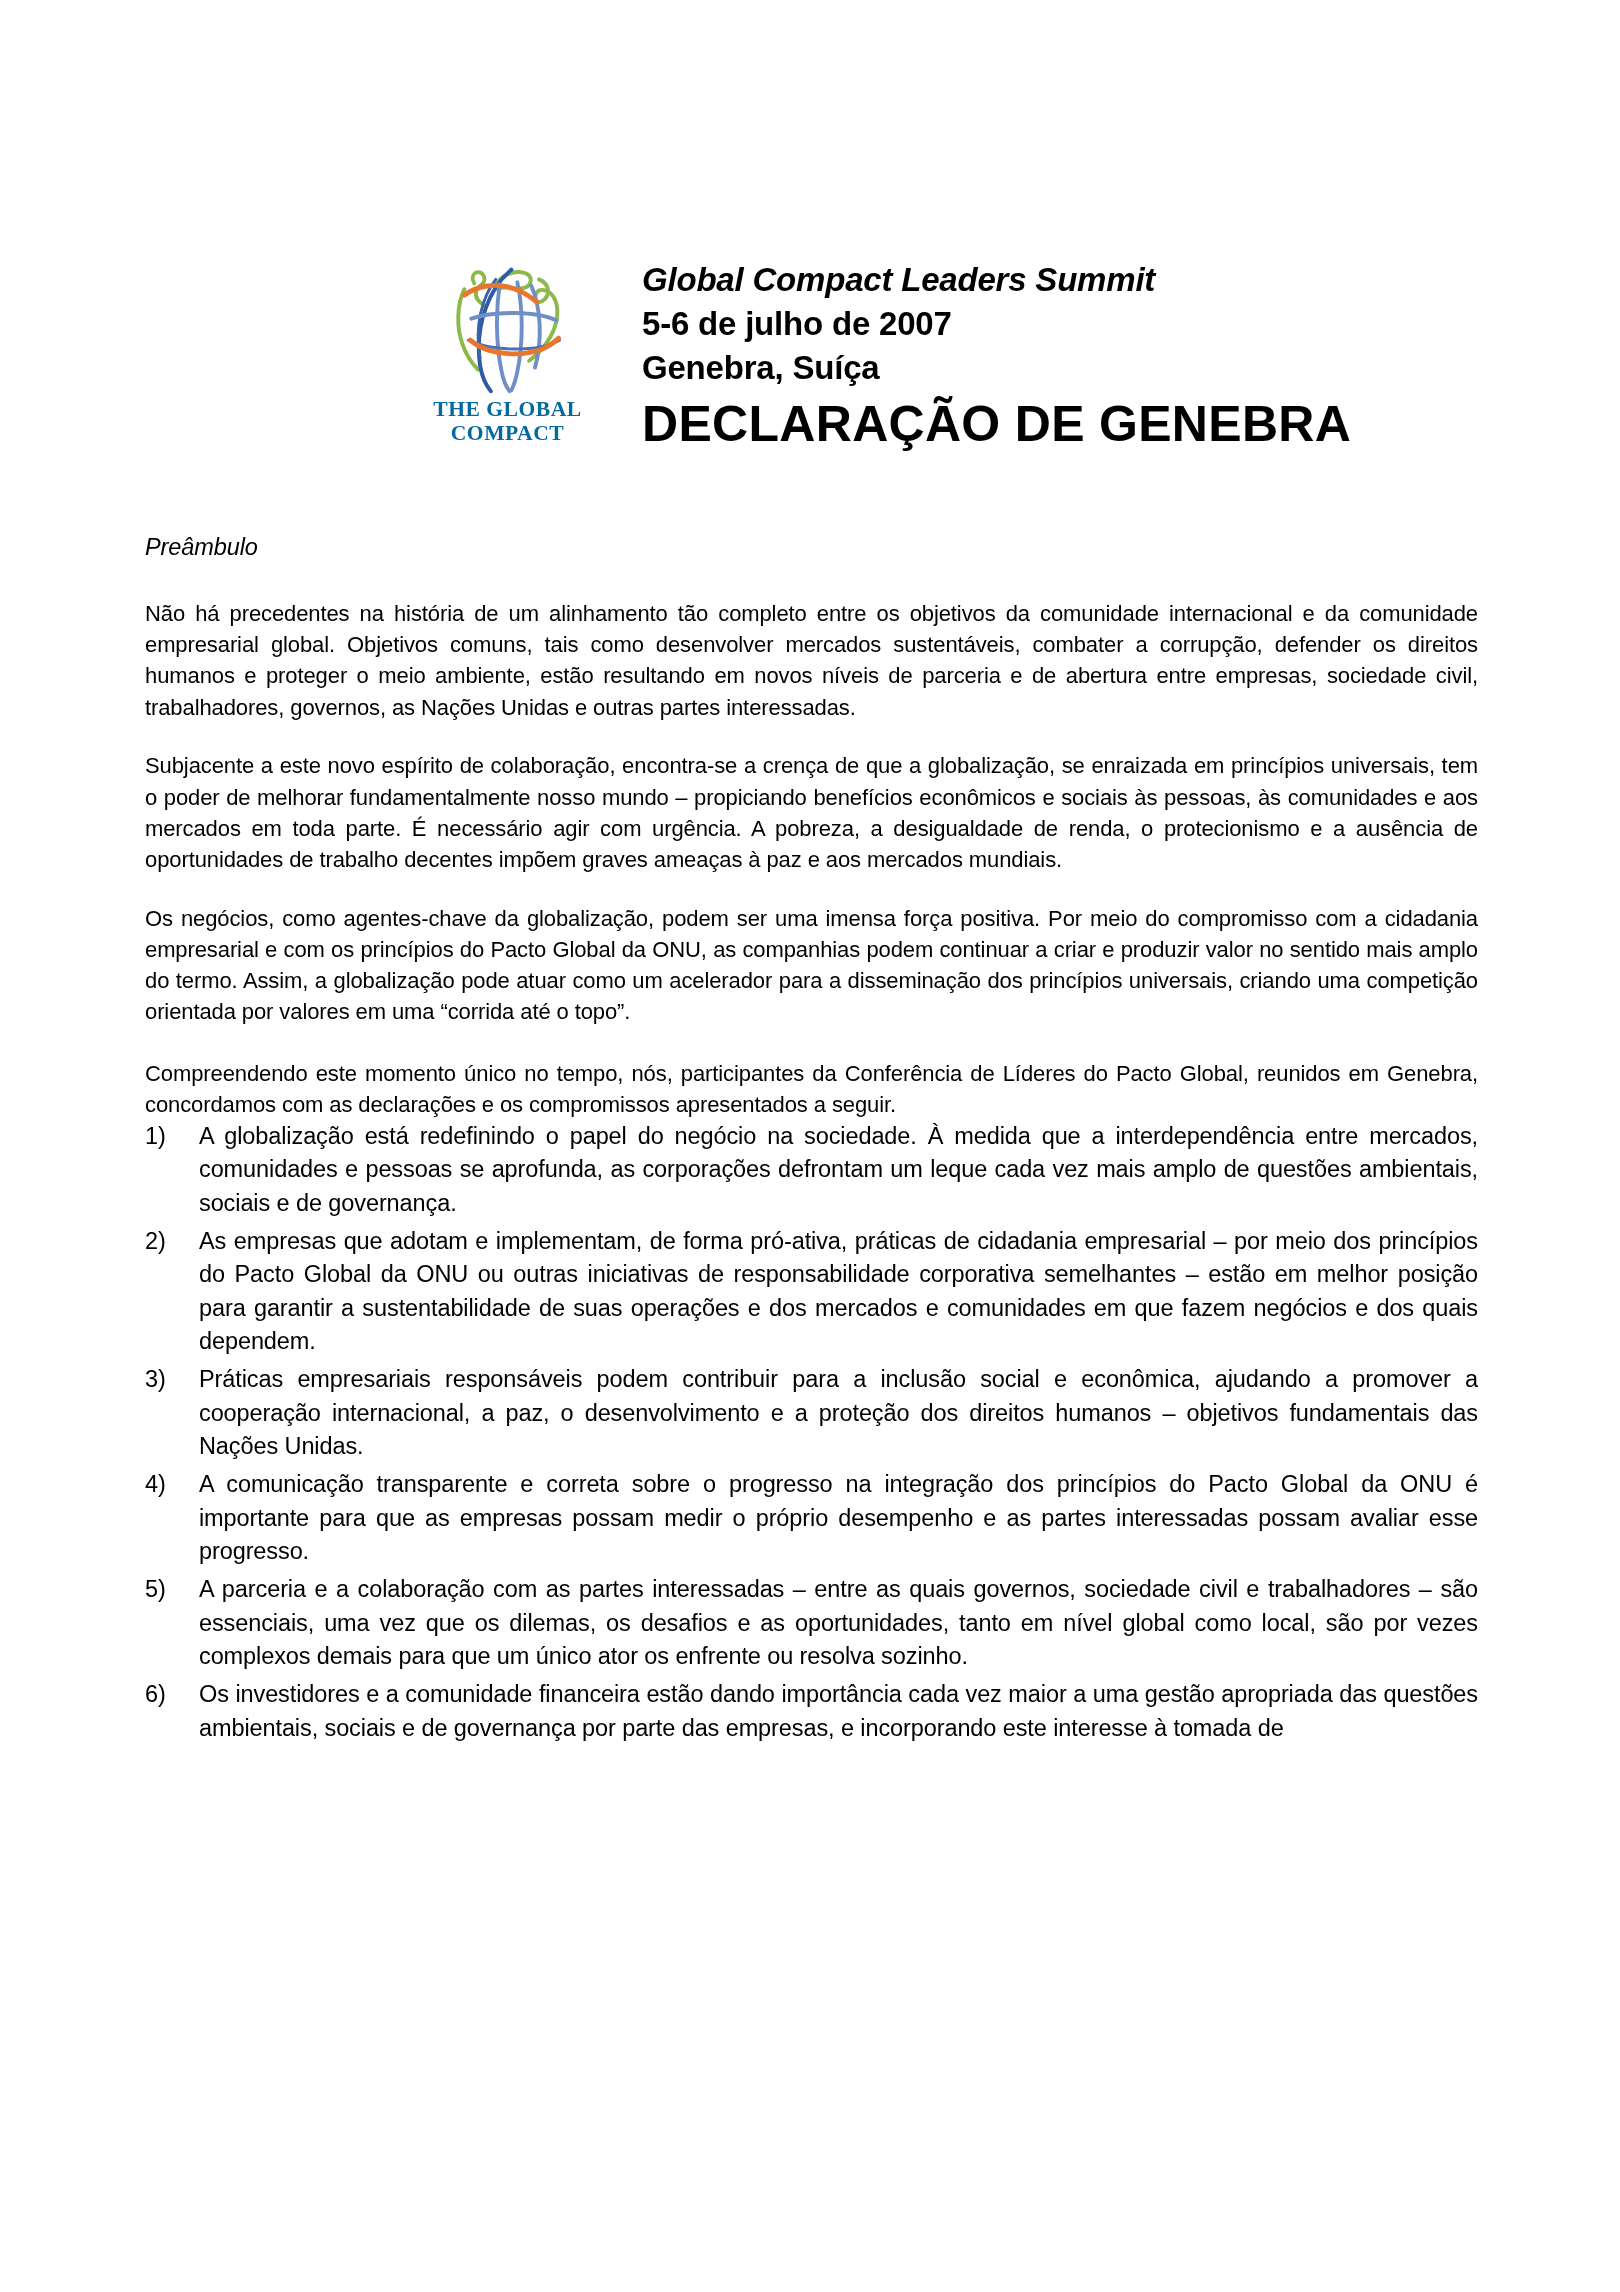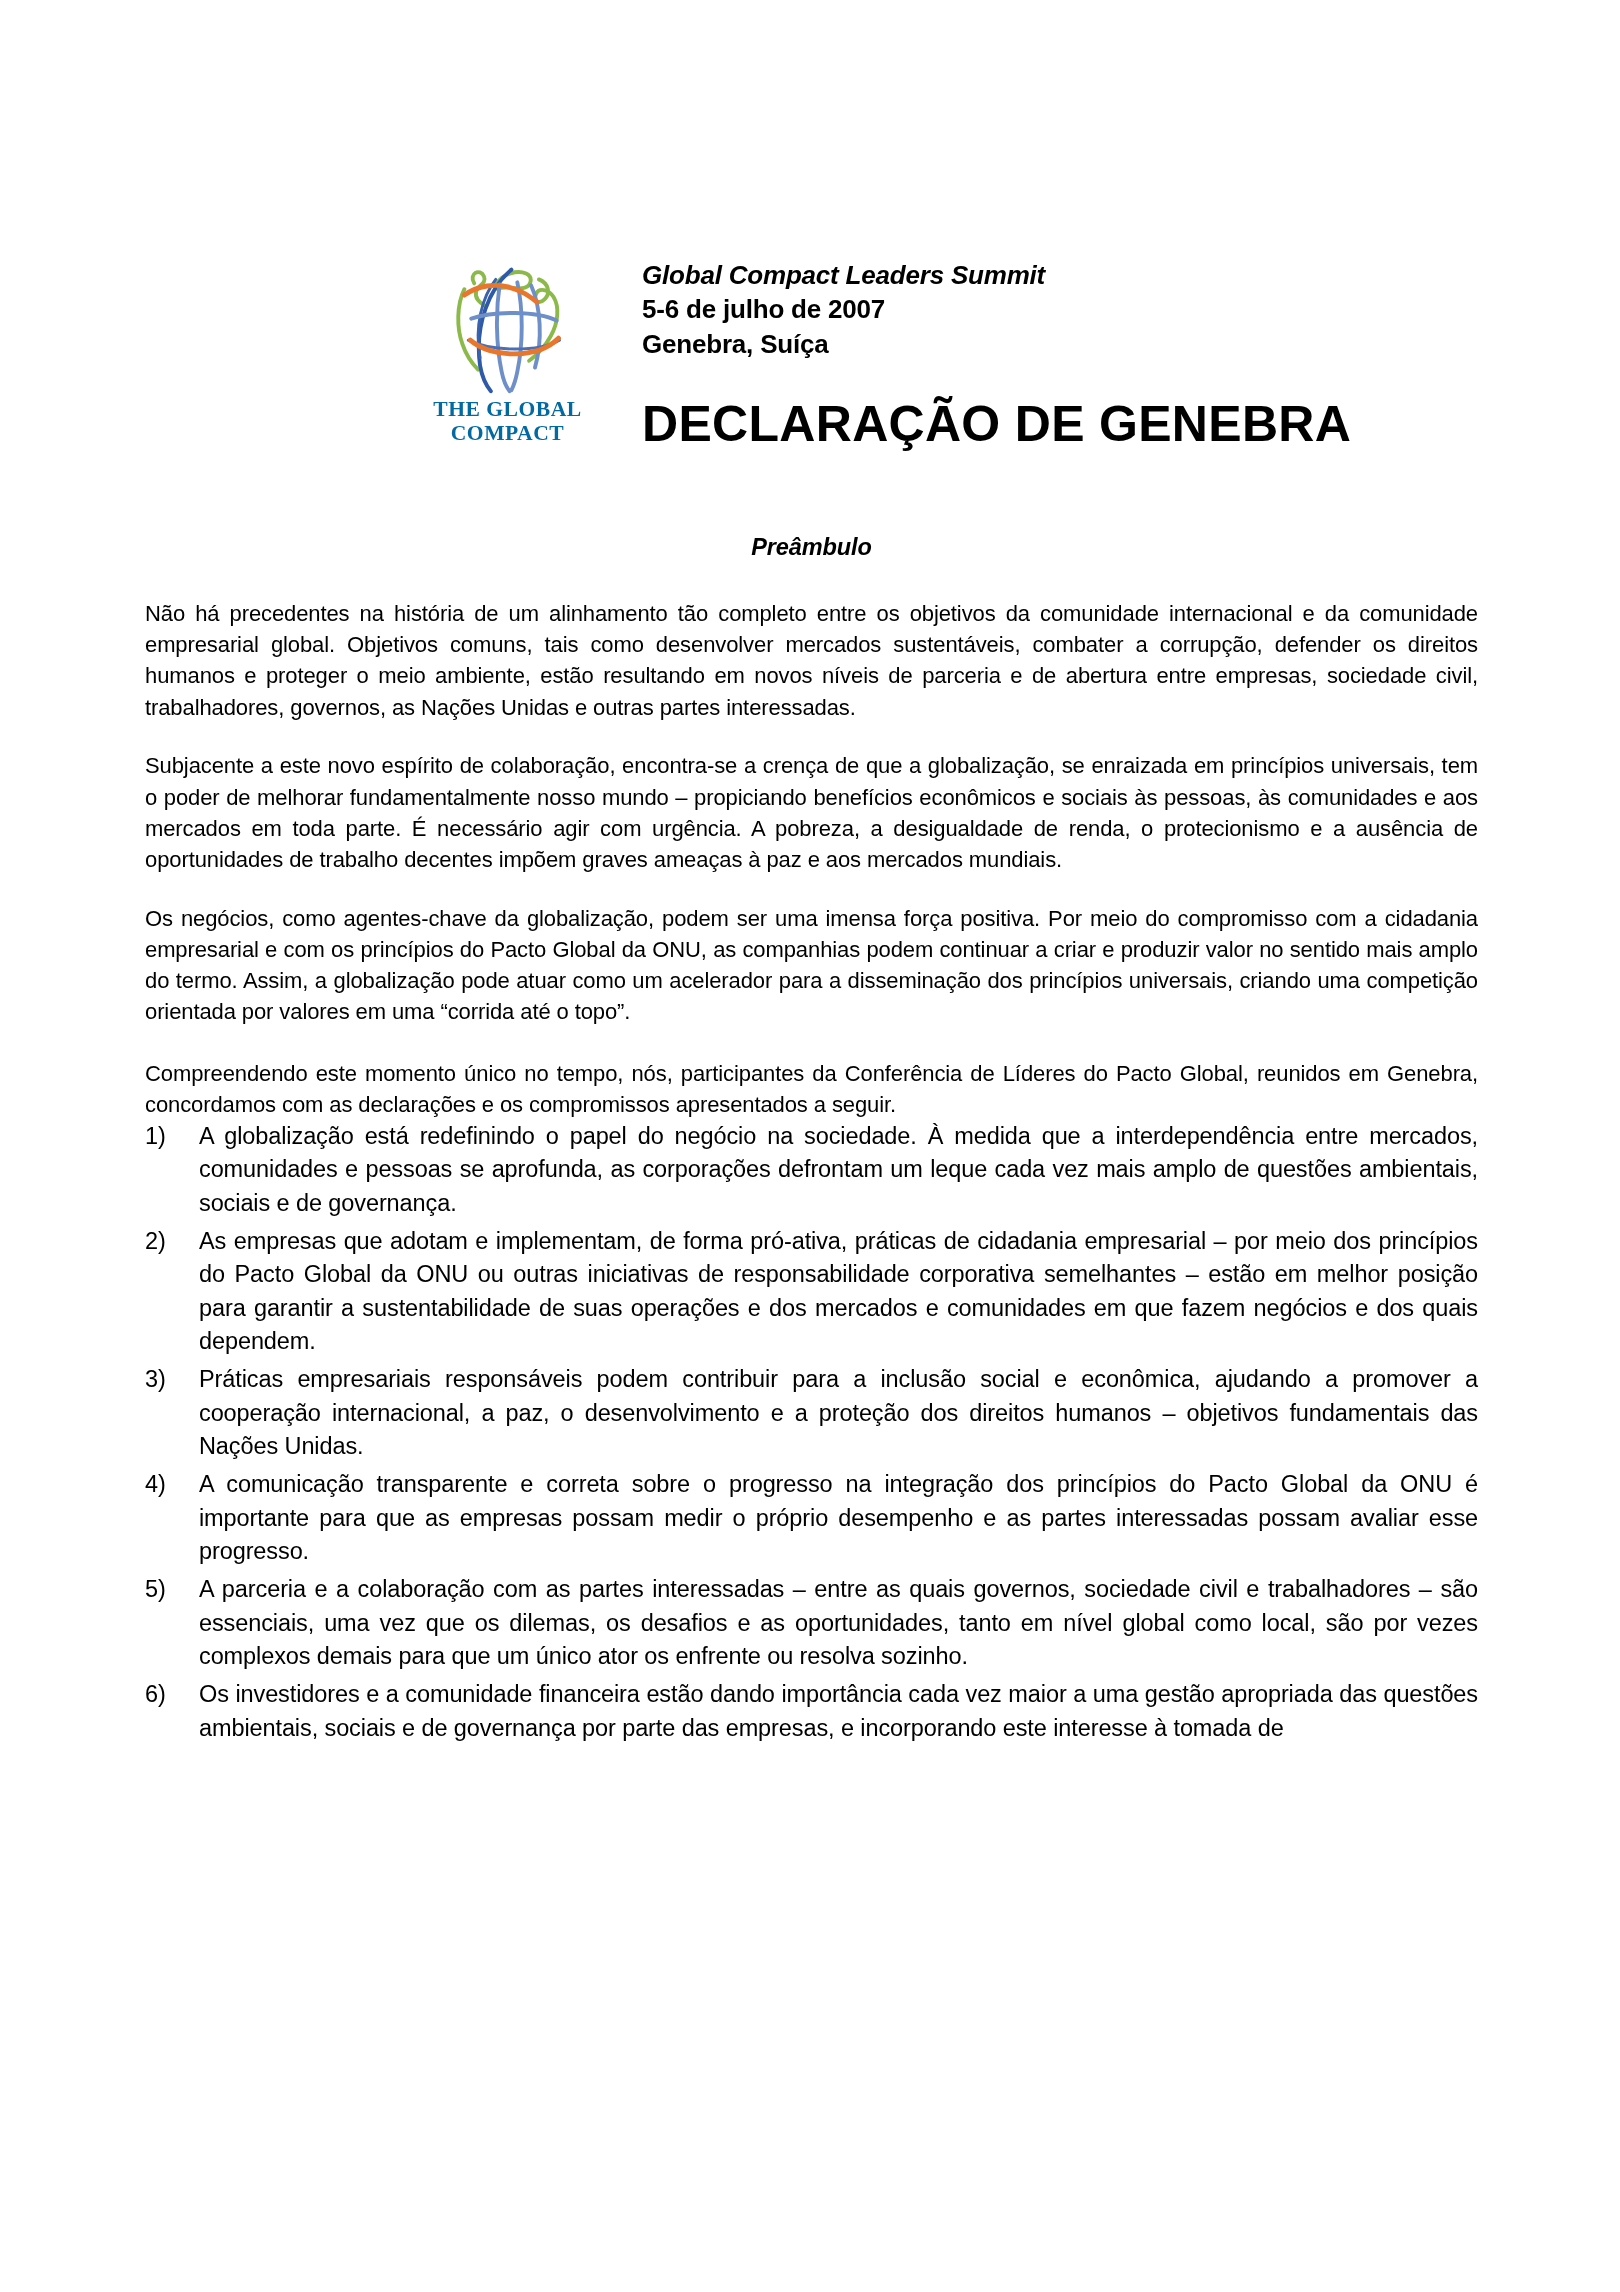--- a/index.html
+++ b/index.html
@@ -59,21 +59,21 @@
   .logo-wordmark .wm-line {
     display: block;
   }
 
   .header-text {
     position: absolute;
     left: 642px;
     top: 7.8px;
   }
   .header-line {
-    font-size: 26px;
+    font-size: 33px;
     font-weight: bold;
     line-height: 1.33;
     letter-spacing: -0.2px;
     white-space: nowrap;
   }
   .header-line.italic {
     font-style: italic;
   }
 
   .doc-title {
@@ -89,24 +89,23 @@
   
   .content {
     position: absolute;
     left: 145px;
     top: 534px;
     width: 1333px;
   }
   .preamble-heading {
     font-size: 23.5px;
     font-style: italic;
-    font-weight: bold;
+    font-weight: normal;
     margin: 0 0 37px 0;
     letter-spacing: -0.1px;
-    text-align: center;
   }
   .para {
     font-size: 22px;
     line-height: 1.42;
     text-align: justify;
     margin: 0 0 27.4px 0;
     letter-spacing: -0.1px;
   }
   .para:last-of-type { margin-bottom: 0; margin-top: 30px; }
 

